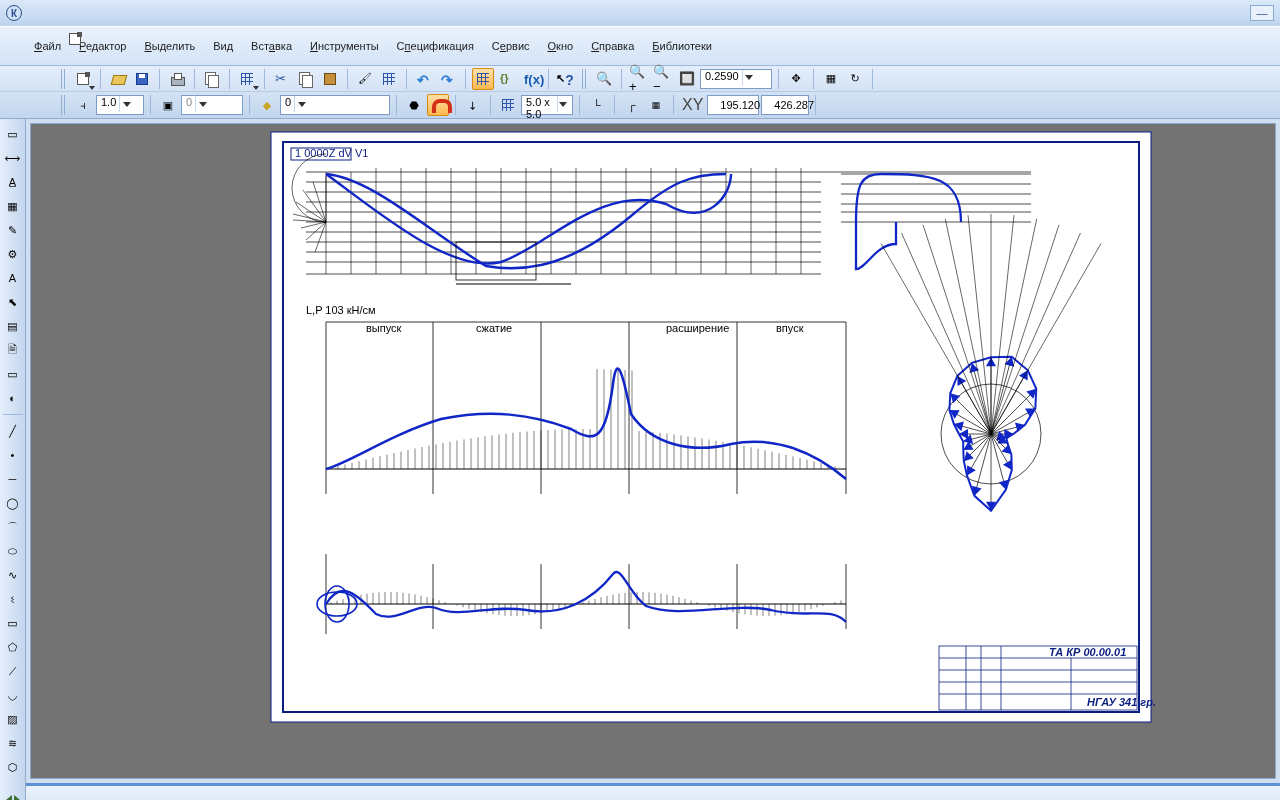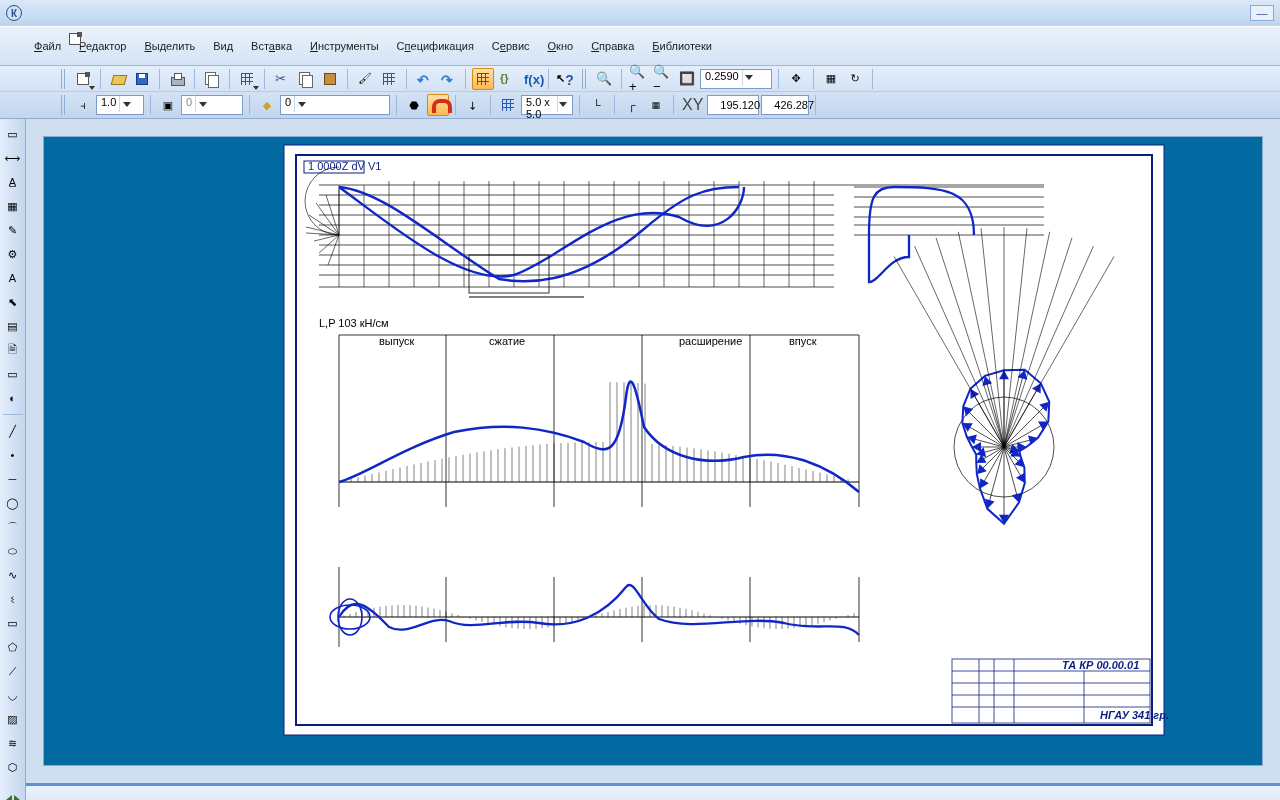--- a/index.html
+++ b/index.html
@@ -32,21 +32,21 @@
   .combo .cdd { width:14px; height:16px; display:flex; align-items:center; justify-content:center; border-left:1px solid #c9d7ea; margin-left:3px;}
   .combo .cdd::after{content:"";width:0;height:0;border-left:4px solid transparent;border-right:4px solid transparent;border-top:5px solid #333;}
   .txtinp { height:20px; background:#fff; border:1px solid #7a9cc6; padding:0 12px; display:flex; align-items:center; flex:none;}
 
   
   .workspace { display:flex; height: calc(800px - 26px - 24px - 52px - 34px); }
   .lefttools { width:26px; background:linear-gradient(90deg,#e4eefb,#c3d6ee); border-right:1px solid #90acd0; display:flex; flex-direction:column; align-items:center; padding-top:4px; gap:2px; flex:none;}
   .lefttools .tbtn{width:22px;height:22px;}
   .lefttools .hsep{width:20px;height:1px;background:#9fb9dc;margin:3px 0;}
   .canvaswrap{flex:1; background:#d0dff0; display:flex; overflow:hidden;}
-  .canvasarea{flex:1; background:#0369a1; margin:17px; position:relative; overflow:auto; border:1px solid #8aaad2;}
+  .canvasarea{flex:1; background:#737373; margin:4px; position:relative; overflow:auto; border:1px solid #8aaad2;}
   .canvasarea svg { display:block; }
 
   
   .bottomwrap{height:34px; display:flex; align-items:stretch;}
   .bottom-left{width:26px; background:linear-gradient(90deg,#e4eefb,#c3d6ee); border-right:1px solid #90acd0; display:flex; align-items:center; justify-content:center;}
   .bottom-left .arrows{display:flex; gap:2px;}
   .bottom-left .arrows div{width:9px;height:9px;}
   .bottom-main{flex:1; background:linear-gradient(#eaf2fc,#d3e3f6); border-top:3px solid #5f8fd4; display:flex; align-items:center; padding-left:6px;}
 
   

